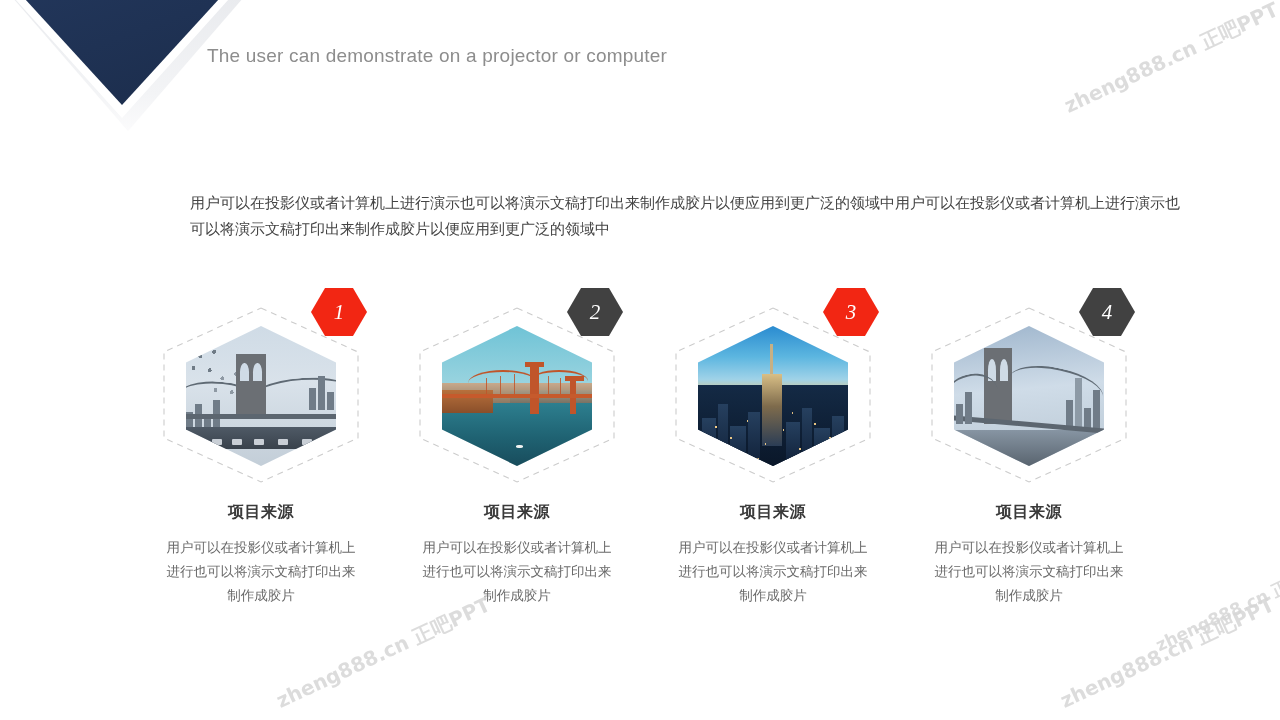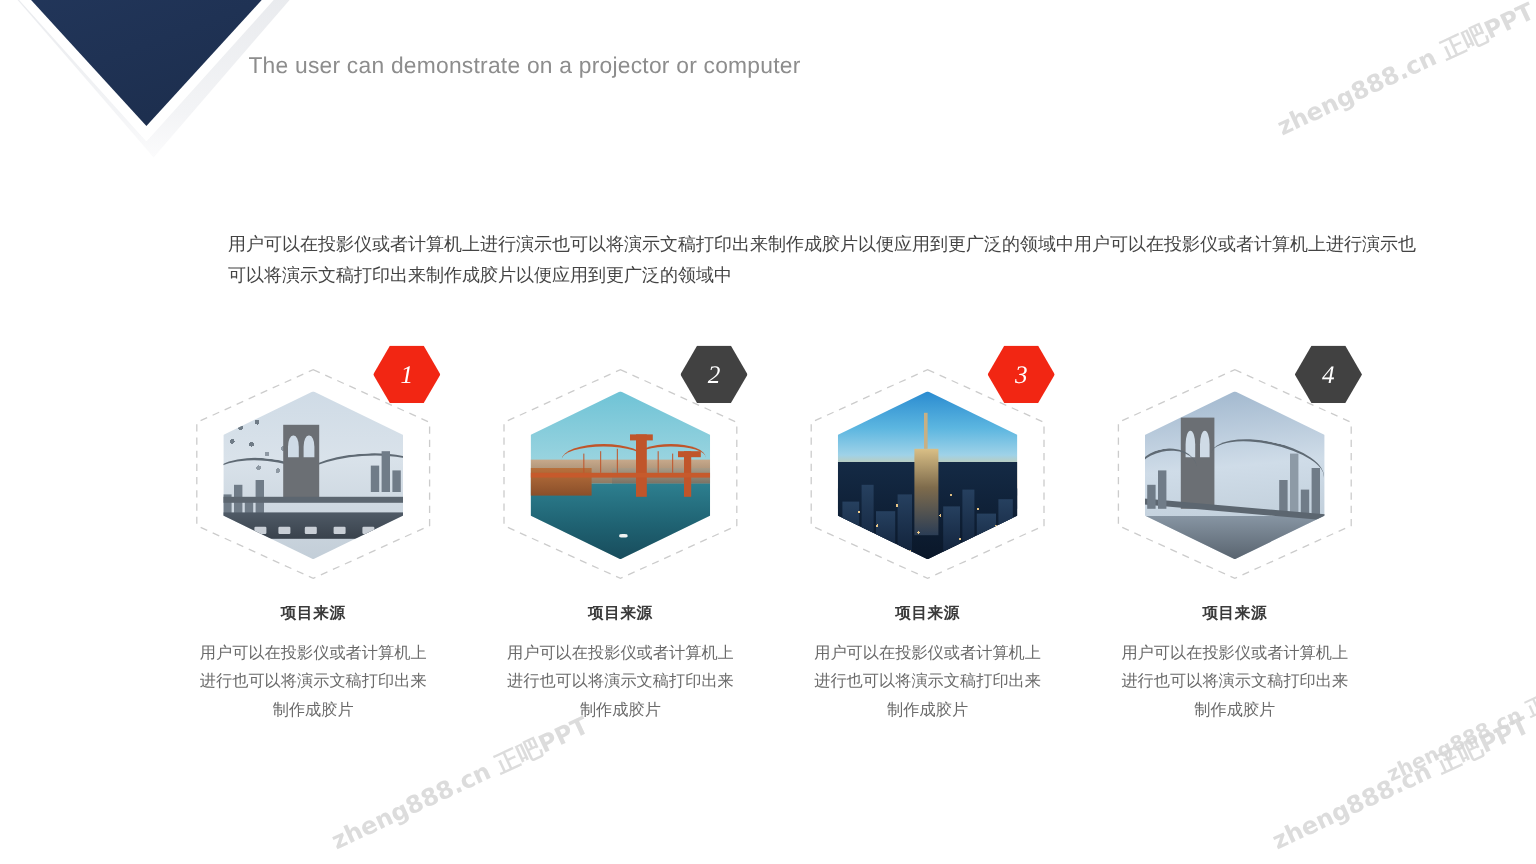--- a/index.html
+++ b/index.html
@@ -125,21 +125,21 @@
     display:flex; align-items:center; justify-content:center;
     color:#ffffff;
     font-size:21px;
     font-style:italic;
     font-family:"Liberation Serif","DejaVu Serif",serif;
     letter-spacing:0;
   }
 
   .card-title {
     margin-top:16px;
-    font-size:13px; font-weight:bold; color:#3a3a3a;
+    font-size:16px; font-weight:bold; color:#3a3a3a;
     font-family:"DejaVu Sans","Liberation Sans",sans-serif;
     letter-spacing:.5px;
   }
   .card-desc {
     margin-top:12px;
     width:190px;
     font-size:13.5px;
     line-height:24px;
     color:#6a6a6a;
     text-align:center;

